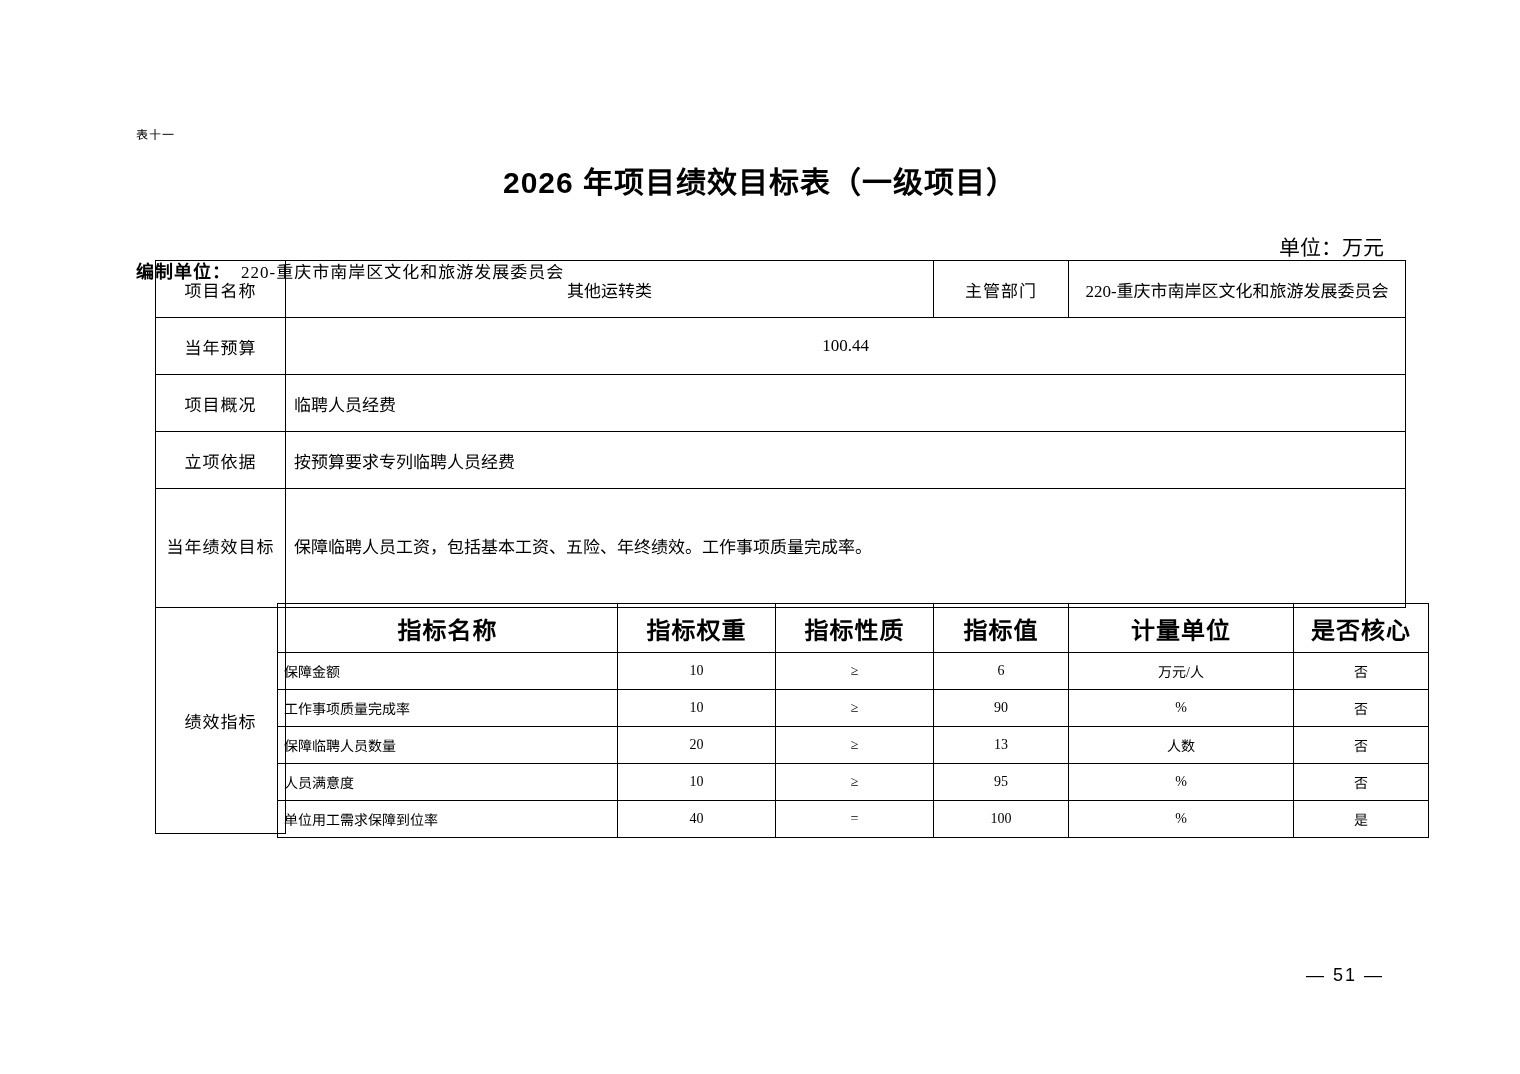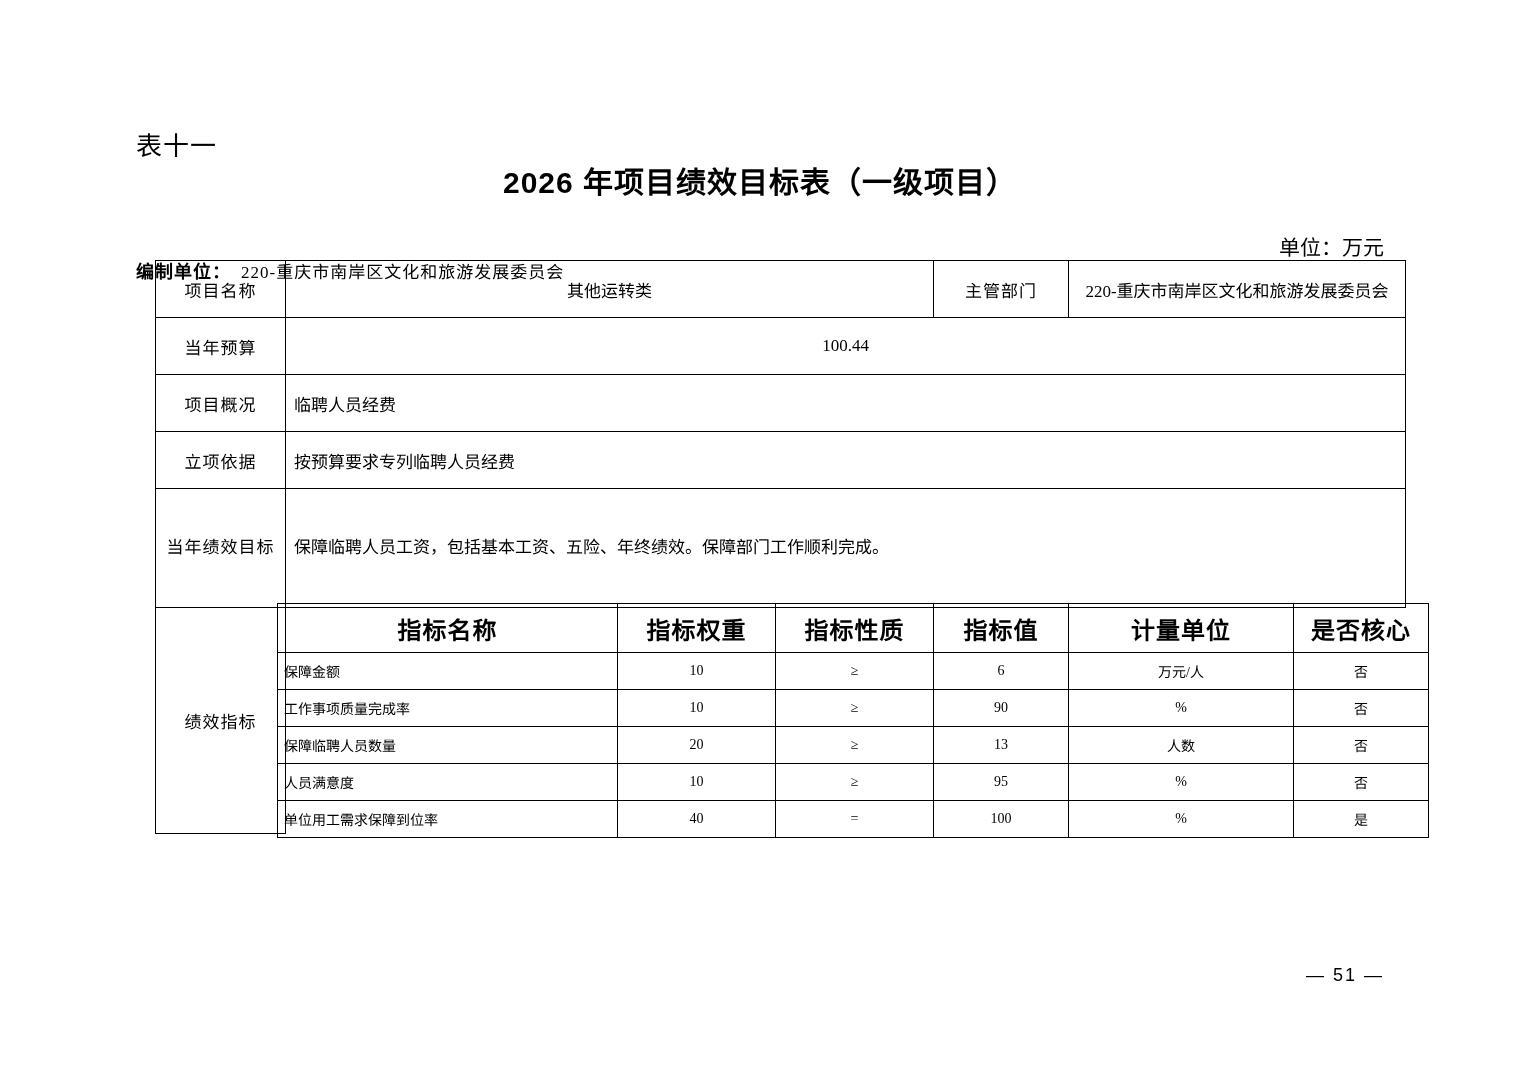--- a/index.html
+++ b/index.html
@@ -18,21 +18,21 @@
   .page {
     position: absolute;
     left: 0; top: 0;
     width: 1520px;
     height: 1074px;
   }
   .table-label {
     position: absolute;
     left: 136px;
     top: 125px;
-    font-size: 26px;
+    font-size: 12px;
     letter-spacing: 1px;
   }
   .doc-title {
     position: absolute;
     left: 0;
     top: 158px;
     width: 1520px;
     text-align: center;
     font-size: 30px;
     font-weight: bold;
@@ -178,21 +178,21 @@
       <tr class="row-overview">
         <td class="lbl">项目概况</td>
         <td class="lft" colspan="3">临聘人员经费</td>
       </tr>
       <tr class="row-basis">
         <td class="lbl">立项依据</td>
         <td class="lft" colspan="3">按预算要求专列临聘人员经费</td>
       </tr>
       <tr class="row-goal">
         <td class="lbl goal-label">当年绩效目标</td>
-        <td class="lft goal-text" colspan="3">保障临聘人员工资，包括基本工资、五险、年终绩效。保障部门工作顺利完成。</td>
+        <td class="lft goal-text" colspan="3">保障临聘人员工资，包括基本工资、五险、年终绩效。工作事项质量完成率。</td>
       </tr>
       <tr>
         <td class="lbl">绩效指标</td>
         <td class="ind-wrap" colspan="3">
           <table class="ind">
             <colgroup>
               <col style="width:340px">
               <col style="width:158px">
               <col style="width:158px">
               <col style="width:135px">

